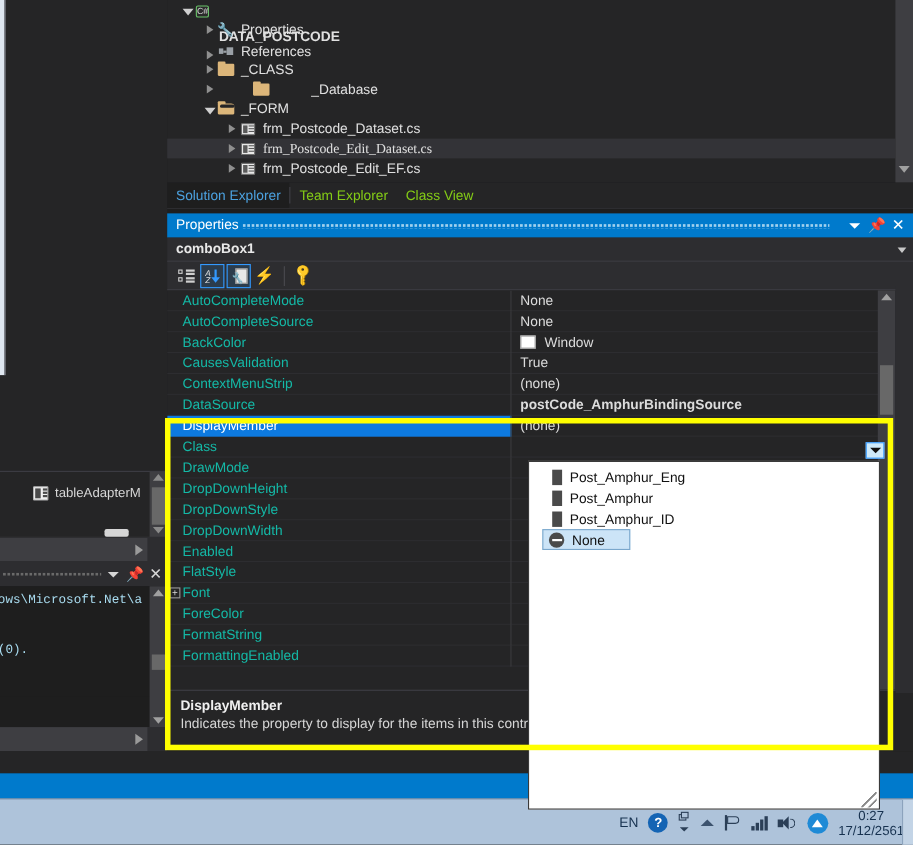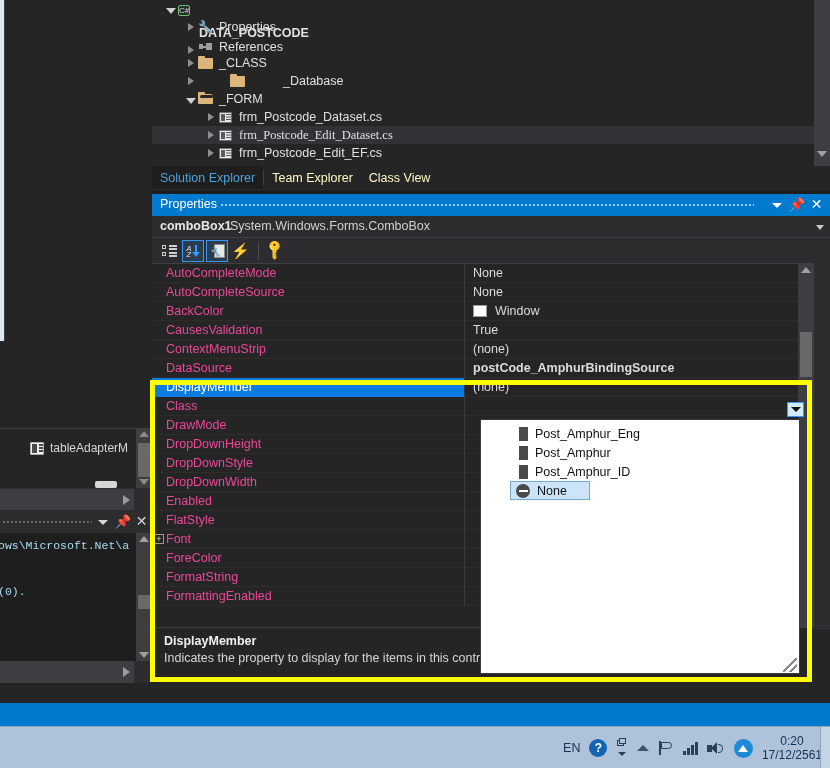--- a/index.html
+++ b/index.html
@@ -218,21 +218,21 @@
     border-top: 6px solid #a0a0a0;
   }
 
   .se-tabs {
     position: absolute; left: 152px; top: 166px; width: 678px; height: 24px;
     background: #252526; display: flex; align-items: stretch;
     border-bottom: 1px solid #2d2d30;
   }
   .se-tab {
     display: flex; align-items: center; padding: 0 8px;
-    font-size: 12.5px; color: #fef9c3; cursor: pointer;
+    font-size: 12.5px; color: #84cc16; cursor: pointer;
   }
   .se-tab.active { color: #4ca2e0; background: #1e1e1e; }
   .se-tab-sep { width: 1px; background: #3f3f46; margin: 4px 0; }
 
   
   .props-window {
     position: absolute; left: 152px; top: 194px; width: 678px; height: 489px;
     background: #252526;
   }
   .props-title {
@@ -318,21 +318,21 @@
     position: absolute; left: 0; top: 70px; width: 662px; height: 363px;
     background: #252526; overflow: hidden;
   }
   .prow {
     position: relative; height: 19px; display: flex; align-items: center;
     border-bottom: 1px solid #2d2d30;
   }
   .prow.selected .pname { background: #0d7ae0; color: #ffffff; }
   .pname {
     width: 313px; flex: 0 0 313px; padding-left: 14px;
-    color: #ec4899; font-size: 12.5px; line-height: 18px; height: 19px;
+    color: #14b8a6; font-size: 12.5px; line-height: 18px; height: 19px;
     border-right: 1px solid #3a3a3d; white-space: nowrap; overflow: hidden;
   }
   .pval {
     flex: 1; padding-left: 8px; color: #dcdcdc; font-size: 12.5px;
     line-height: 18px; height: 19px; white-space: nowrap; overflow: hidden;
     display: flex; align-items: center; gap: 8px;
   }
   .pval.bold { font-weight: bold; }
   .swatch {
     width: 14px; height: 12px; background: #ffffff; border: 1px solid #9a9a9a; display: inline-block;
@@ -360,22 +360,22 @@
   
   .props-desc {
     position: absolute; left: 0; bottom: 0; width: 662px; height: 56px;
     background: #252526; border-top: 1px solid #3f3f46; padding: 6px 12px;
   }
   .desc-title { color: #f0f0f0; font-size: 12.5px; font-weight: bold; margin-bottom: 3px; }
   .desc-body { color: #d6d6d6; font-size: 12.5px; }
 
   
   .dd-popup {
-    position: absolute; left: 480px; top: 419px; width: 320px; height: 255px;
-    background: #ffffff; border: 1px solid #3a3a3a; z-index: 30; padding-left: 17px;
+    position: absolute; left: 480px; top: 419px; width: 320px; height: 317px;
+    background: #ffffff; border: 1px solid #3a3a3a; z-index: 30;
   }
   .dd-item {
     height: 19px; display: flex; align-items: center; gap: 7px;
     padding-left: 18px; font-size: 12.5px; color: #111111; cursor: pointer;
   }
   .dd-item.selected {
     background: #cce4f7; border: 1px solid #7aa7cc; margin-left: 12px;
     padding-left: 5px; width: 80px; height: 19px;
   }
   .dd-ico-none {
@@ -642,21 +642,20 @@
       <span class="props-title-dots"></span>
       <span class="tb-btn" style="right:46px;">
         <span class="tb-caret"></span>
       </span>
       <span class="tb-btn pin-glyph" style="right:26px;">📌</span>
       <span class="tb-btn close-glyph" style="right:6px;">✕</span>
     </div>
 
     <div class="props-objsel">
       <span class="obj-name">comboBox1</span>
-      <span class="obj-type">System.Windows.Forms.ComboBox</span>
       <span class="obj-caret"></span>
     </div>
 
     <div class="props-toolbar">
       <span class="ptb">
         <span class="gl-categorized">
           <i class="bx b1"></i>
             <i class="bx b2"></i>
           <i class="ln l1"></i>
             <i class="ln l2"></i>
@@ -826,20 +825,20 @@
           <i></i>
           <i></i>
       </span>
       <span class="tray-vol">
         <i class="spk"></i>
           <i class="cone"></i>
           <i class="wave"></i>
       </span>
       <span class="tray-cloud"></span>
       <span class="tray-clock">
-        <div>0:20</div>
+        <div>0:27</div>
         <div>17/12/2561</div>
       </span>
     </div>
     <div class="show-desktop"></div>
   </div>
 
 </div>
 
 </body></html>

